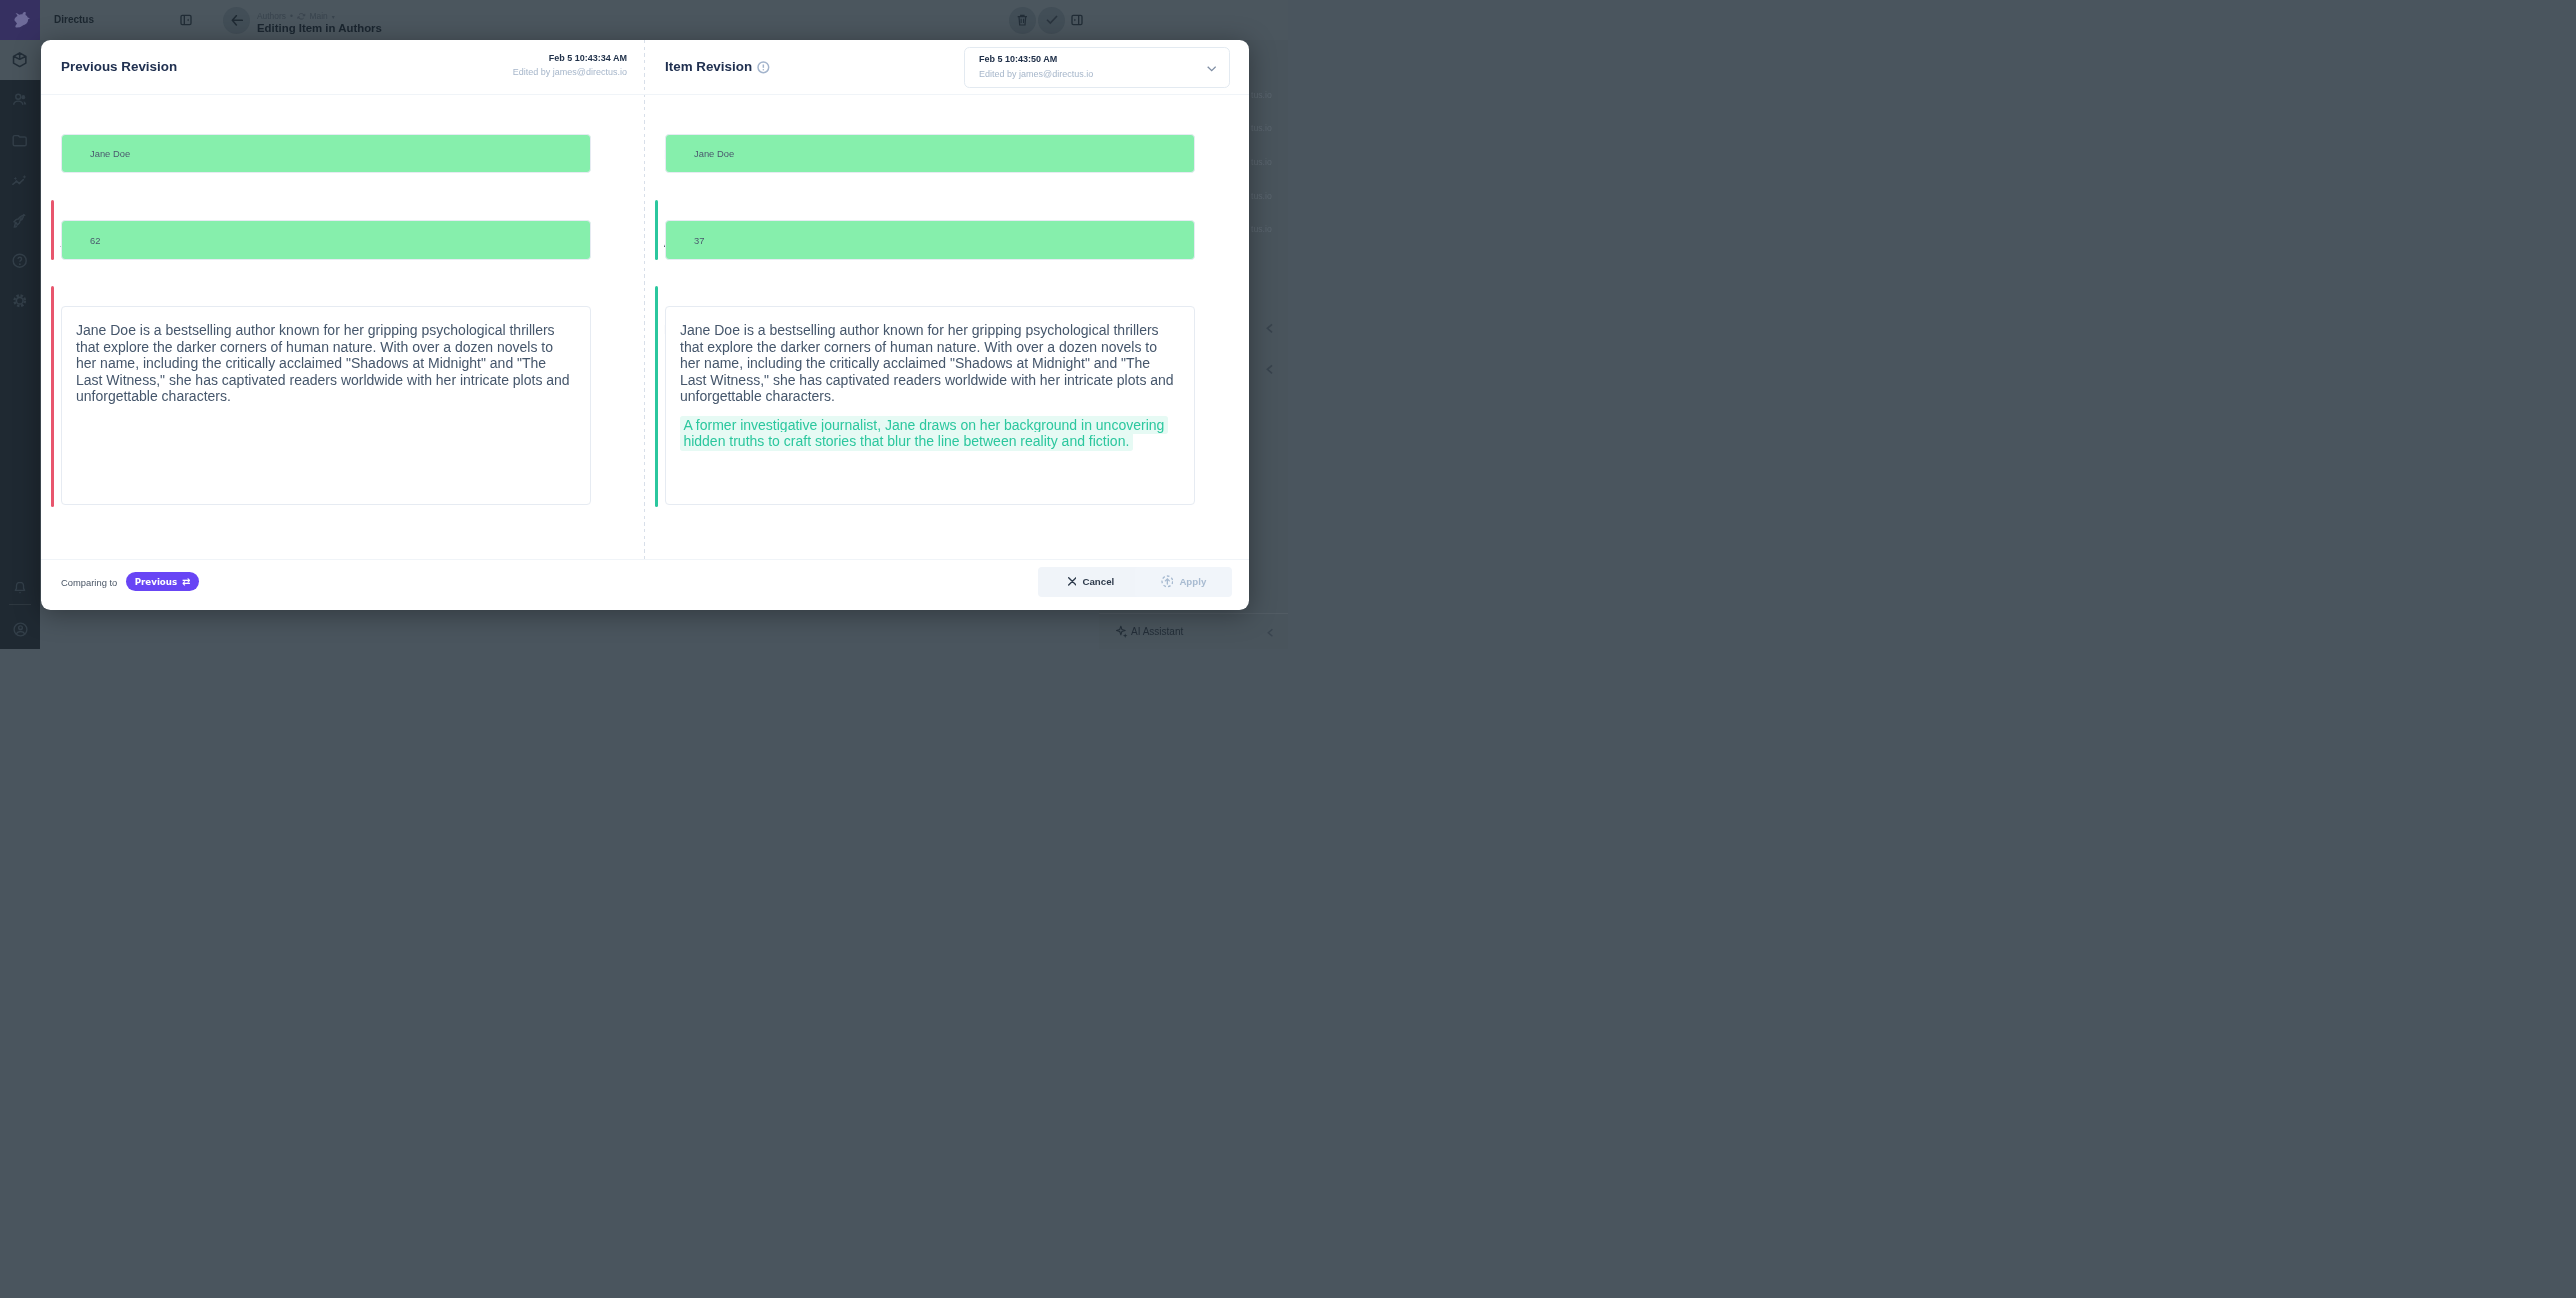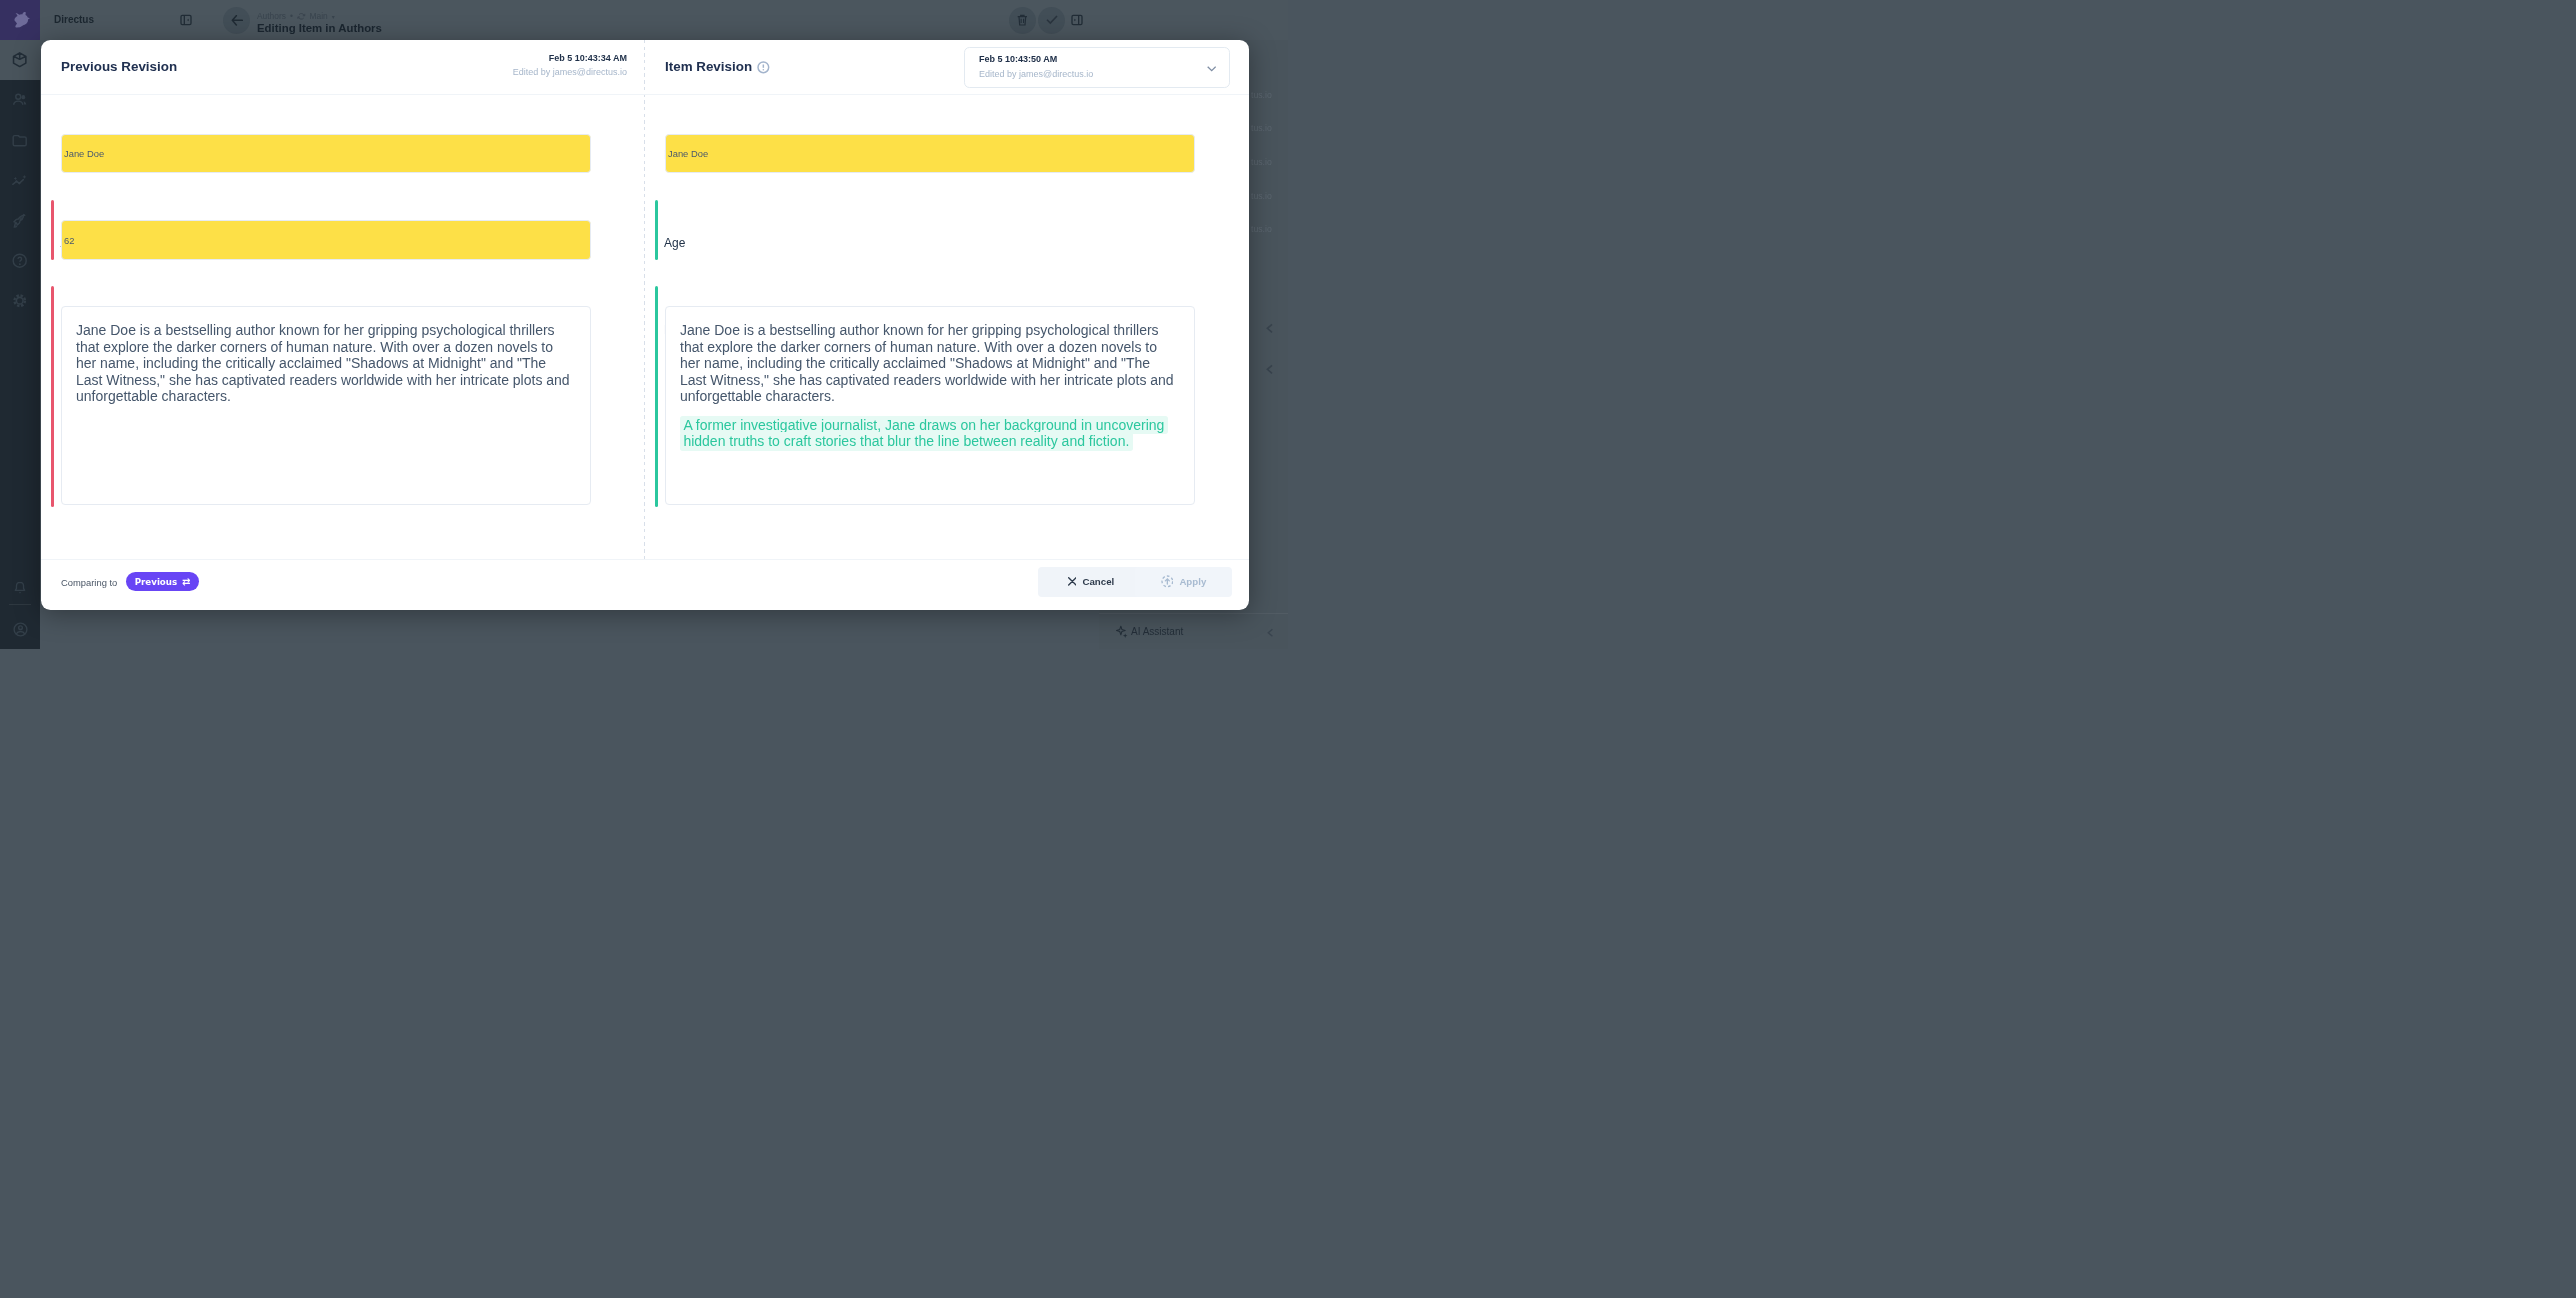--- a/index.html
+++ b/index.html
@@ -40,21 +40,21 @@
              background:repeating-linear-gradient(180deg,#D8DFE9 0 3.4px, transparent 3.4px 6.7px); }
   .panel-title { position:absolute; top:19px; font-size:13.4px; font-weight:bold; color:#203050; }
   .meta-block { position:absolute; right:622px; top:11.4px; text-align:right; line-height:14px; font-size:9px; }
   .meta-time { color:#1F3049; font-weight:bold; }
   .meta-by { color:#A6B6CA; }
   .rev-select { position:absolute; left:923px; top:7.4px; width:266px; height:41px; border:1.3px solid #E3EAF1; border-radius:5.4px; cursor:pointer; background:#fff; text-align:left; }
   .rev-select .t1 { position:absolute; left:14px; top:6px; font-size:9px; font-weight:bold; color:#203049; }
   .rev-select .t2 { position:absolute; left:14px; top:21px; font-size:9px; color:#A6B6CA; }
 
   .f-label { position:absolute; font-size:12px; font-weight:normal; color:#223349;margin-top:36px; }
-  .f-input { position:absolute; width:530px; border:1.3px solid #E6EBF2; border-radius:4px; background:#fde047; display:flex; align-items:center; padding-left:2px; font-size:9.4px; color:#4A596D; }
+  .f-input { position:absolute; width:530px; border:1.3px solid #E6EBF2; border-radius:4px; background:#86efac; display:flex; align-items:center; padding-left:28px; font-size:9.4px; color:#4A596D; }
   .f-bar { position:absolute; width:3.4px; border-radius:2px; }
   .bar-red { background:#E8566D; }
   .bar-green { background:#2BC79E; }
   .bio-box { position:absolute; width:530px; height:199px; border:1.3px solid #E6EBF2; border-radius:4px; background:#fff; padding:15.4px 14.8px 0 14px; font-size:14px; line-height:16.4px; color:#45566B; }
   .bio-added { display:block; margin-top:12.7px; }
   .bio-added span { color:#2BC79E; background:#E6FAF4; padding:1.3px 3.4px; border-radius:2.7px;
                     -webkit-box-decoration-break:clone; box-decoration-break:clone; }
 
   .m-footer-divider { position:absolute; left:0; top:519px; width:1208px; height:1.3px; background:#F0F4F8; }
   .cmp-label { position:absolute; left:20px; top:537px; font-size:9.4px; color:#4A5666; }
@@ -265,20 +265,21 @@
   <div class="f-label" style="left:19.5px; top:247px;">Bio</div>
   <div class="bio-box" style="left:20px; top:266px;">
     <span>Jane Doe is a bestselling author known for her gripping psychological thrillers that explore the darker corners of human nature. With over a dozen novels to her name, including the critically acclaimed "Shadows at Midnight" and "The Last Witness," she has captivated readers worldwide with her intricate plots and unforgettable characters.</span>
   </div>
 
   <div class="f-label" style="left:623px; top:72px;">Name</div>
   <div class="f-input" style="left:624px; top:94px; height:39px;">Jane Doe</div>
 
   <div class="f-bar bar-green" style="left:614px; top:160px; height:60px;"></div>
   <div class="f-label" style="left:623px; top:160px;">Age</div>
+  <div class="f-input" style="left:624px; top:180px; height:40px;">37</div>
 
   <div class="f-bar bar-green" style="left:614px; top:246px; height:221px;"></div>
   <div class="f-label" style="left:623px; top:247px;">Bio</div>
   <div class="bio-box" style="left:624px; top:266px;">
     <span>Jane Doe is a bestselling author known for her gripping psychological thrillers that explore the darker corners of human nature. With over a dozen novels to her name, including the critically acclaimed "Shadows at Midnight" and "The Last Witness," she has captivated readers worldwide with her intricate plots and unforgettable characters.</span>
     <span class="bio-added"><span>A former investigative journalist, Jane draws on her background in uncovering hidden truths to craft stories that blur the line between reality and fiction.</span></span>
   </div>
 
   <div class="m-footer-divider"></div>
   <span class="cmp-label">Comparing to</span>

